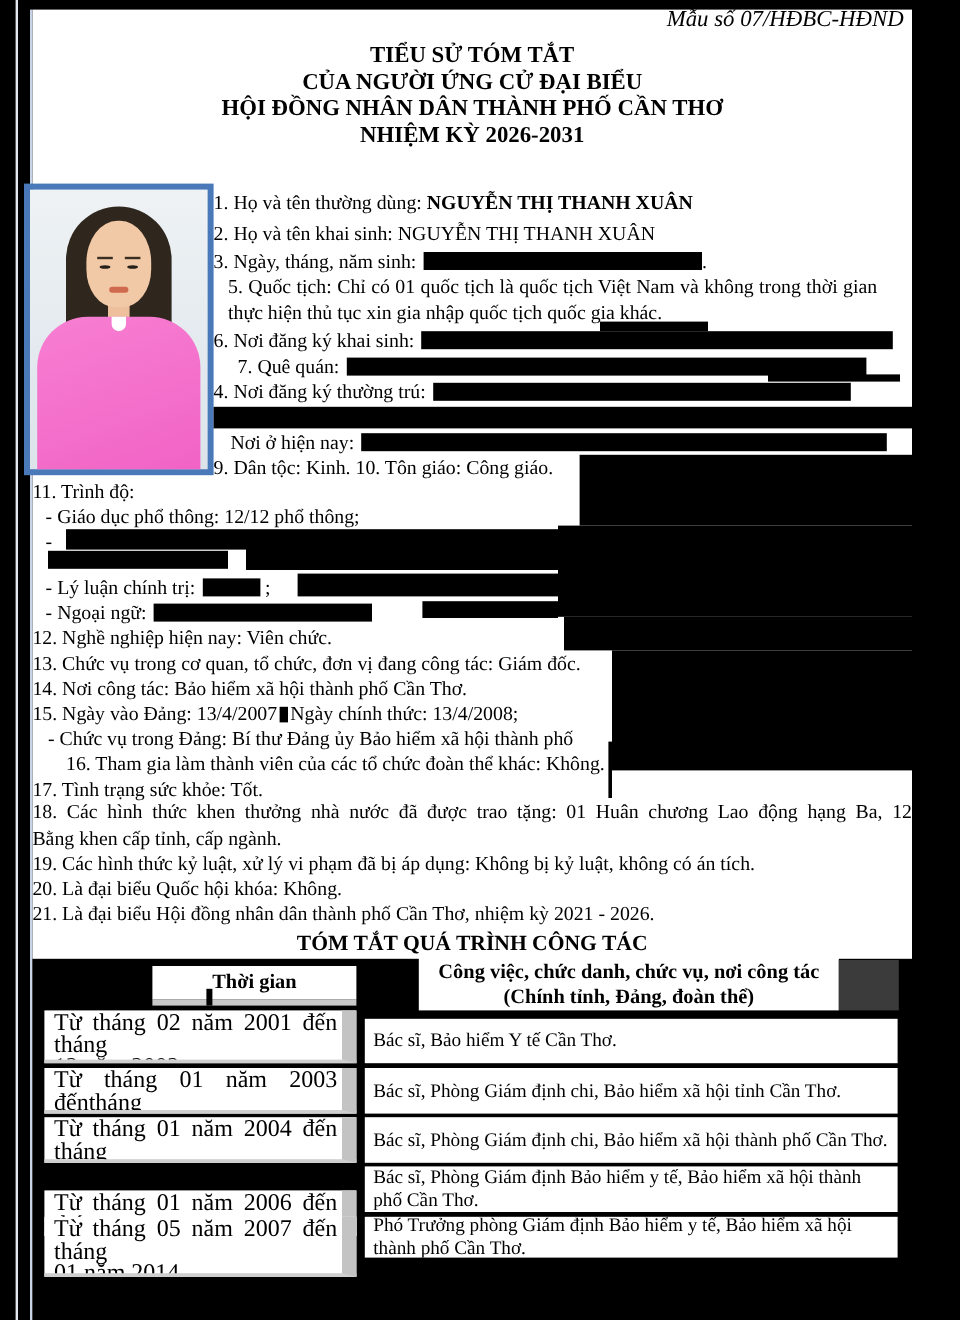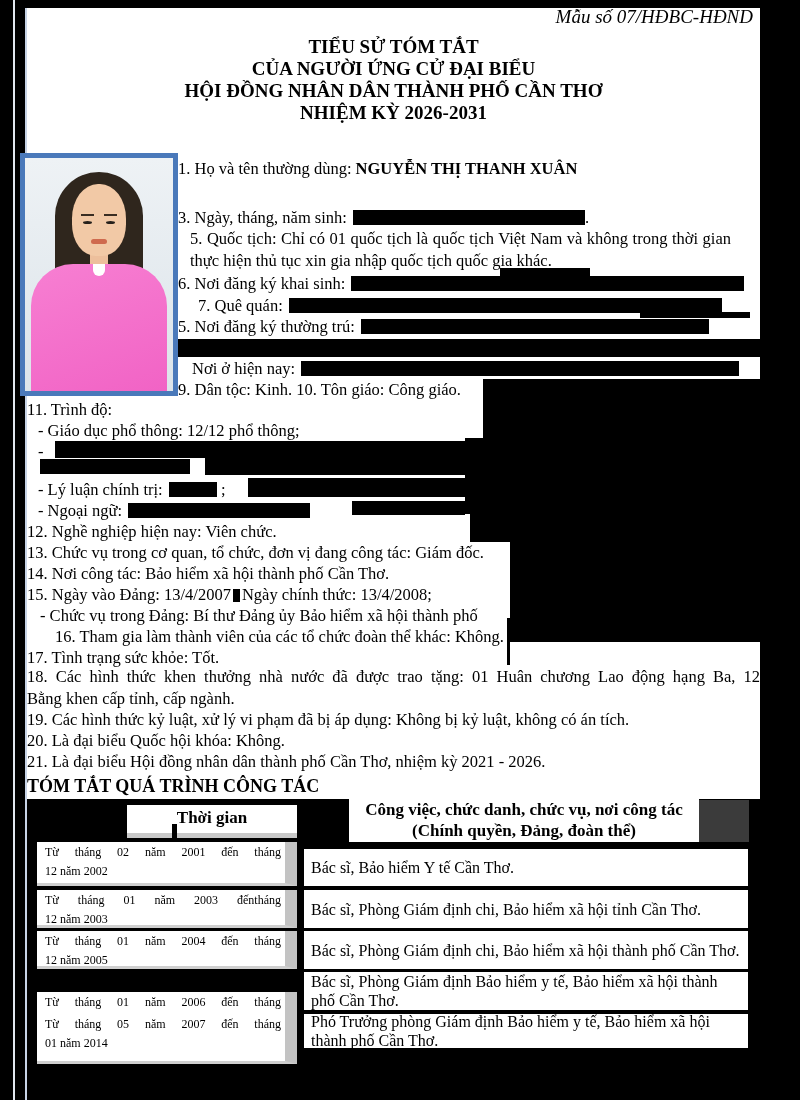--- a/index.html
+++ b/index.html
@@ -29,21 +29,21 @@
   .strandR{left:107px;top:120px;width:15px;height:105px;background:#2f261d;border-radius:0 0 8px 8px;}
   .face{left:47px;top:26px;width:54px;height:72px;background:#f2c9a6;border-radius:48% 48% 44% 44%;}
   .brow{width:13px;height:2px;background:#3a2d22;position:absolute;top:30px;}
   .eye{width:9px;height:3px;background:#26201b;border-radius:50%;position:absolute;top:37px;}
   .mouth{position:absolute;left:19px;top:55px;width:16px;height:5px;background:#cf6a4e;border-radius:6px;}
   .neck{left:65px;top:94px;width:18px;height:16px;background:#edbf9c;}
   .dress{left:6px;top:106px;width:136px;height:127px;background:linear-gradient(160deg,#f77fd2,var(--dress-pink,#f163c5));border-radius:42px 42px 0 0;}
   .collar{position:absolute;left:62px;top:0px;width:12px;height:12px;background:#fff;border-radius:0 0 10px 10px;}
   
   .tbl-bg{position:absolute;left:27px;top:799px;width:733px;height:301px;background:#000;}
-  .cell{position:absolute;background:#fff;box-sizing:border-box;font-size:12px;}
+  .cell{position:absolute;background:#fff;box-sizing:border-box;font-size:20px;}
   .th1{left:127px;top:805px;width:170px;height:28px;text-align:center;font-weight:bold;font-size:17px;line-height:26px;}
   .th1-strip{left:127px;top:833px;width:170px;height:5px;background:#c9c9c9;position:absolute;}
   .th1-tick{left:172px;top:824px;width:5px;height:14px;background:#000;position:absolute;}
   .th2{left:349px;top:798px;width:350px;height:44px;text-align:center;font-weight:bold;font-size:17px;line-height:21px;padding-top:1px;}
   .gray-box{left:699px;top:800px;width:50px;height:42px;background:var(--header-box-gray,#3b3b3b);position:absolute;}
   .tl{border-right:12px solid var(--cell-strip-gray,#c3c3c3);border-bottom:3px solid #cfcfcf;
       padding:1px 4px 0 8px;line-height:18.5px;overflow:hidden;}
   .tr-cell{display:flex;align-items:center;padding:1px 4px 1px 7px;font-size:16px;line-height:19px;overflow:hidden;}
 </style>
 </head>
@@ -74,25 +74,26 @@
       <div class="eye" style="left:11px;"></div>
       <div class="eye" style="right:11px;"></div>
       <div class="mouth"></div>
     </div>
     <div class="ph dress">
       <div class="collar"></div>
     </div>
   </div>
 
   <p class="li" style="left:178px;top:158px;"><span>1. Họ và tên thường dùng: </span><b>NGUYỄN THỊ THANH XUÂN</b></p>
+  <p class="li" style="left:178px;top:184px;">2. Họ và tên khai sinh: NGUYỄN THỊ THANH XUÂN</p>
   <p class="li" style="left:178px;top:207px;"><span>3. Ngày, tháng, năm sinh: </span><span class="bar" style="width:232px;"></span><span>.</span></p>
   <p class="wrapli" style="left:178px;top:228px;width:541px;padding-left:12px;"><span class="jl">5. Quốc tịch: Chỉ có 01 quốc tịch là quốc tịch Việt Nam và không trong thời gian</span><span>thực hiện thủ tục xin gia nhập quốc tịch quốc gia khác.</span></p>
   <p class="li" style="left:178px;top:273px;"><span>6. Nơi đăng ký khai sinh: </span><span class="bar" style="width:393px;"></span></p>
   <p class="li" style="left:178px;top:295px;padding-left:20px;"><span>7. Quê quán: </span><span class="bar" style="width:433px;"></span></p>
-  <p class="li" style="left:178px;top:316px;"><span>5. Nơi đăng ký thường trú: </span><span class="bar" style="width:348px;"></span></p>
+  <p class="li" style="left:178px;top:316px;"><span>4. Nơi đăng ký thường trú: </span><span class="bar" style="width:348px;"></span></p>
   <div class="rbar" style="left:500px;top:268px;width:90px;height:8px;"></div>
   <div class="rbar" style="left:640px;top:312px;width:110px;height:6px;"></div>
   <div class="rbar" style="left:178px;top:339px;width:582px;height:18px;"></div>
   <p class="li" style="left:192px;top:358px;"><span>Nơi ở hiện nay: </span><span class="bar" style="width:438px;"></span></p>
   <p class="li" style="left:178px;top:379px;">9. Dân tộc: Kinh. 10. Tôn giáo: Công giáo.</p>
 
   <div class="rbar" style="left:483px;top:379px;width:277px;height:59px;"></div>
   <div class="rbar" style="left:465px;top:438px;width:295px;height:76px;"></div>
   <div class="rbar" style="left:470px;top:514px;width:290px;height:28px;"></div>
   <div class="rbar" style="left:510px;top:542px;width:250px;height:100px;"></div>
@@ -114,30 +115,30 @@
   <p class="li" style="left:27px;top:584px;"><span>15. Ngày vào Đảng: 13/4/2007</span><span class="sq"></span><span>Ngày chính thức: 13/4/2008;</span></p>
   <p class="li" style="left:40px;top:605px;">- Chức vụ trong Đảng: Bí thư Đảng ủy Bảo hiểm xã hội thành phố</p>
   <p class="li" style="left:27px;top:626px;margin-left:28px;">16. Tham gia làm thành viên của các tổ chức đoàn thể khác: Không.</p>
   <div class="rbar" style="left:507px;top:618px;width:3px;height:47px;"></div>
   <p class="li" style="left:27px;top:647px;">17. Tình trạng sức khỏe: Tốt.</p>
   <p class="wrapli" style="left:27px;top:666px;width:733px;"><span class="jl">18. Các hình thức khen thưởng nhà nước đã được trao tặng: 01 Huân chương Lao động hạng Ba, 12</span><span>Bằng khen cấp tỉnh, cấp ngành.</span></p>
   <p class="li" style="left:27px;top:709px;">19. Các hình thức kỷ luật, xử lý vi phạm đã bị áp dụng: Không bị kỷ luật, không có án tích.</p>
   <p class="li" style="left:27px;top:730px;">20. Là đại biểu Quốc hội khóa: Không.</p>
   <p class="li" style="left:27px;top:751px;">21. Là đại biểu Hội đồng nhân dân thành phố Cần Thơ, nhiệm kỳ 2021 - 2026.</p>
 
-  <div class="abs" style="left:27px;top:776px;width:733px;font-weight:bold;font-size:18px;">TÓM TẮT QUÁ TRÌNH CÔNG TÁC</div>
+  <div class="abs" style="left:27px;top:776px;width:733px;text-align:center;font-weight:bold;font-size:18px;">TÓM TẮT QUÁ TRÌNH CÔNG TÁC</div>
 
   <div class="tbl-bg"></div>
 
   <div class="cell th1">Thời gian</div>
   <div class="th1-strip"></div>
   <div class="th1-tick"></div>
   <div class="cell th2">
     <div>Công việc, chức danh, chức vụ, nơi công tác</div>
-    <div>(Chính quyền, Đảng, đoàn thể)</div>
+    <div>(Chính tỉnh, Đảng, đoàn thể)</div>
   </div>
   <div class="gray-box"></div>
 
   <div class="cell tl" style="left:37px;top:842px;width:260px;height:44px;"><span class="jl">Từ tháng 02 năm 2001 đến tháng</span><span>12 năm 2002</span></div>
   <div class="cell tr-cell" style="left:304px;top:849px;width:444px;height:37px;">Bác sĩ, Bảo hiểm Y tế Cần Thơ.</div>
 
   <div class="cell tl" style="left:37px;top:890px;width:260px;height:38px;"><span class="jl">Từ tháng 01 năm 2003 đếntháng</span><span>12 năm 2003</span></div>
   <div class="cell tr-cell" style="left:304px;top:890px;width:444px;height:38px;">Bác sĩ, Phòng Giám định chi, Bảo hiểm xã hội tỉnh Cần Thơ.</div>
 
   <div class="cell tl" style="left:37px;top:931px;width:260px;height:38px;"><span class="jl">Từ tháng 01 năm 2004 đến tháng</span><span>12 năm 2005</span></div>

